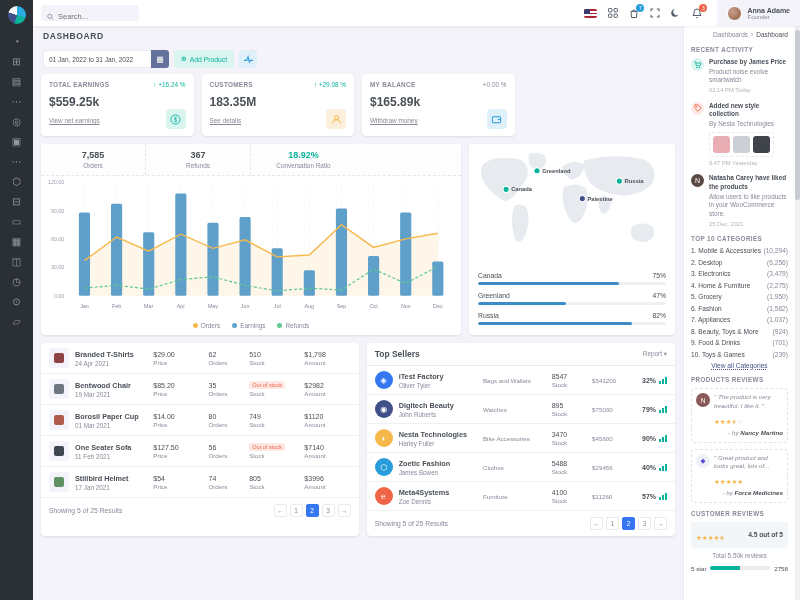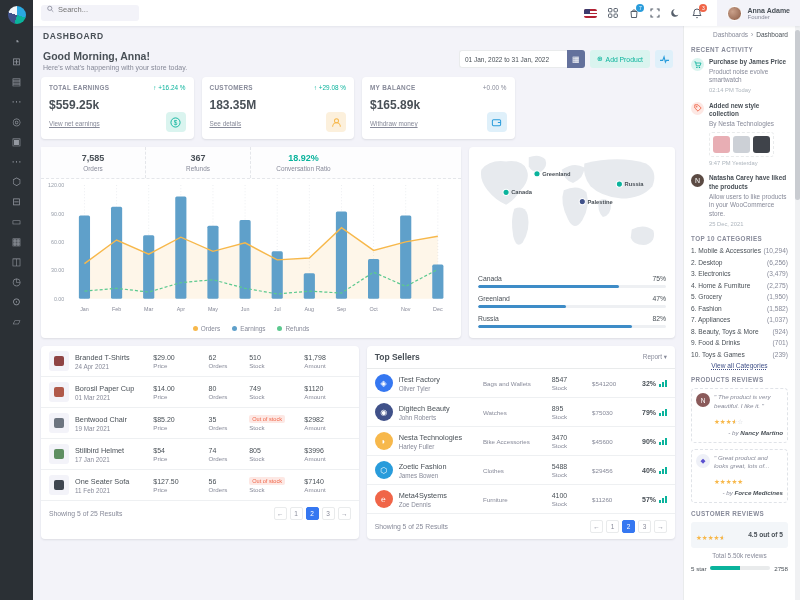--- a/index.html
+++ b/index.html
@@ -5,21 +5,21 @@
 *{margin:0;padding:0;box-sizing:border-box}
 html,body{width:800px;height:600px;overflow:hidden}
 body{font-family:"Liberation Sans",sans-serif;background:#f3f3f9;color:#495057;position:relative}
 
 #sidebar{position:absolute;left:0;top:0;width:33px;height:600px;background:#2b3035;display:flex;flex-direction:column;align-items:center;padding-top:6px;z-index:5}
 #logo{width:18px;height:18px;border-radius:50%;background:conic-gradient(#2aa8e0 0 30%,#0ab39c 30% 55%,#405189 55% 80%,#f3f6f9 80% 100%);margin-bottom:12px}
 .snav{width:100%;display:flex;flex-direction:column;align-items:center;gap:9px}
 .snav .sic{color:#9499a1;font-size:10px;line-height:11px;cursor:pointer}
 
 #topbar{position:absolute;left:33px;top:0;right:0;height:26px;background:#fff;display:flex;align-items:center;box-shadow:0 1px 2px rgba(56,65,74,.08);z-index:4}
-#searchbox{margin-left:8px;width:98px;height:16px;background:#f3f3f9;border-radius:3px;display:flex;align-items:flex-start;padding:0 6px;gap:4px}
+#searchbox{margin-left:8px;width:98px;height:16px;background:#f3f3f9;border-radius:3px;display:flex;align-items:flex-end;padding:0 6px;gap:4px}
 #searchbox input{border:0;background:transparent;outline:none;font-size:7.5px;color:#495057;width:100%;font-family:"Liberation Sans",sans-serif}
 #tb-right{margin-left:auto;display:flex;align-items:center;gap:11px;height:100%}
 .tbic{position:relative;color:#565f6b;display:flex;align-items:center;cursor:pointer}
 .flag{width:13px;height:9px;border-radius:2px;background:linear-gradient(#b22234 0 20%,#fff 20% 40%,#b22234 40% 60%,#fff 60% 80%,#b22234 80% 100%);position:relative;overflow:hidden}
 .flag:before{content:"";position:absolute;left:0;top:0;width:6px;height:5px;background:#3c3b6e}
 .badge{position:absolute;top:-4px;right:-5px;min-width:8px;height:8px;border-radius:50%;color:#fff;font-size:5px;line-height:8px;text-align:center;padding:0 1px}
 .badge.info{background:#299cdb}.badge.danger{background:#f06548}
 #user-chip{height:100%;background:#f3f3f9;display:flex;align-items:center;gap:5px;padding:0 10px;margin-left:4px;cursor:pointer}
 #user-avatar{width:15px;height:15px;border-radius:50%;background:radial-gradient(circle at 35% 35%,#caa08a,#8a5a44);border:1px solid #fff}
 #user-chip .nm{font-size:7px;font-weight:bold;color:#495057}
@@ -108,21 +108,21 @@
 #row-tables{display:flex;gap:8px;margin-top:8px}
 #best-card{flex:1.03}#sellers-card{flex:1}
 .srt{font-size:6.4px;color:#878a99}
 .srt b{color:#495057}
 .trow{display:flex;align-items:center;gap:6px;padding:5px 8px;border-bottom:1px solid #eef0f2}
 .trow:last-of-type{border-bottom:0}
 .pimg{flex:0 0 20px;width:20px;height:20px;border-radius:3px;background:#f3f3f9;display:flex;align-items:center;justify-content:center}
 .pimg i{width:10px;height:10px;border-radius:2px;display:block}
 .plogo{flex:0 0 18px;width:18px;height:18px;border-radius:50%;color:#fff;font-size:8px;display:flex;align-items:center;justify-content:center}
 .pname{flex:1.25;min-width:0}
-.pname .n{font-size:7.3px;font-weight:normal;color:#495057;white-space:nowrap;overflow:hidden}
+.pname .n{font-size:7.3px;font-weight:bold;color:#495057;white-space:nowrap;overflow:hidden}
 .pname .d{font-size:6.3px;color:#878a99;margin-top:1px}
 .tcell{flex:.85;min-width:0}
 .tcell .v{font-size:7px;color:#495057}
 .tcell .l{font-size:6.2px;color:#878a99;margin-top:1px}
 .oos{font-size:5.6px;background:#fde8e4;color:#f06548;border-radius:2px;padding:1px 3px;display:inline-block}
 .pct{display:flex;align-items:center;gap:3px;font-size:7px;font-weight:bold;color:#495057}
 .mini-bars{display:inline-flex;align-items:flex-end;gap:1px}
 .mini-bars i{width:2px;background:#0ab39c;display:block}
 .tfoot{display:flex;justify-content:space-between;align-items:center;padding:6px 8px;border-top:1px solid #eef0f2}
 .tfoot .res{font-size:6.8px;color:#878a99}
@@ -218,24 +218,20 @@
   </div>
 </div>
 
 <div id="pagehead">
   <span class="pt">DASHBOARD</span>
 </div>
 
 <div id="main">
 
   <div id="welcome">
-    <div>
-      <div class="hi">Good Morning, Anna!</div>
-      <div class="sub">Here's what's happening with your store today.</div>
-    </div>
     <div id="controls">
       <div id="daterange">
         <input readonly="" value="01 Jan, 2022 to 31 Jan, 2022" style="">
         <span id="cal-btn">▦</span>
       </div>
       <button class="soft-btn soft-green">
           <span>⊕</span>
           <span>Add Product</span>
         </button>
       <button class="soft-btn soft-blue">
@@ -434,20 +430,45 @@
               <div class="v">510</div>
               <div class="l">Stock</div>
             </span>
     <span class="tcell" style="flex:.8">
               <div class="v">$1,798</div>
               <div class="l">Amount</div>
             </span>
   </div>
   <div class="trow">
     <span class="pimg">
+              <i style="background:#6d7580"></i>
+            </span>
+    <span class="pname">
+              <div class="n">Bentwood Chair</div>
+              <div class="d">19 Mar 2021</div>
+            </span>
+    <span class="tcell">
+              <div class="v">$85.20</div>
+              <div class="l">Price</div>
+            </span>
+    <span class="tcell" style="flex:.6">
+              <div class="v">35</div>
+              <div class="l">Orders</div>
+            </span>
+    <span class="tcell">
+              <div class="v"><span class="oos">Out of stock</span></div>
+              <div class="l">Stock</div>
+            </span>
+    <span class="tcell" style="flex:.8">
+              <div class="v">$2982</div>
+              <div class="l">Amount</div>
+            </span>
+  </div>
+  <div class="trow">
+    <span class="pimg">
               <i style="background:#b05a4a"></i>
             </span>
     <span class="pname">
               <div class="n">Borosil Paper Cup</div>
               <div class="d">01 Mar 2021</div>
             </span>
     <span class="tcell">
               <div class="v">$14.00</div>
               <div class="l">Price</div>
             </span>
@@ -459,40 +480,40 @@
               <div class="v">749</div>
               <div class="l">Stock</div>
             </span>
     <span class="tcell" style="flex:.8">
               <div class="v">$1120</div>
               <div class="l">Amount</div>
             </span>
   </div>
   <div class="trow">
     <span class="pimg">
-              <i style="background:#6d7580"></i>
-            </span>
-    <span class="pname">
-              <div class="n">Bentwood Chair</div>
-              <div class="d">19 Mar 2021</div>
-            </span>
-    <span class="tcell">
-              <div class="v">$85.20</div>
+              <i style="background:#3f4650"></i>
+            </span>
+    <span class="pname">
+              <div class="n">One Seater Sofa</div>
+              <div class="d">11 Feb 2021</div>
+            </span>
+    <span class="tcell">
+              <div class="v">$127.50</div>
               <div class="l">Price</div>
             </span>
     <span class="tcell" style="flex:.6">
-              <div class="v">35</div>
+              <div class="v">56</div>
               <div class="l">Orders</div>
             </span>
     <span class="tcell">
               <div class="v"><span class="oos">Out of stock</span></div>
               <div class="l">Stock</div>
             </span>
     <span class="tcell" style="flex:.8">
-              <div class="v">$2982</div>
+              <div class="v">$7140</div>
               <div class="l">Amount</div>
             </span>
   </div>
   <div class="trow">
     <span class="pimg">
               <i style="background:#5f8f62"></i>
             </span>
     <span class="pname">
               <div class="n">Stillbird Helmet</div>
               <div class="d">17 Jan 2021</div>
@@ -504,45 +525,20 @@
     <span class="tcell" style="flex:.6">
               <div class="v">74</div>
               <div class="l">Orders</div>
             </span>
     <span class="tcell">
               <div class="v">805</div>
               <div class="l">Stock</div>
             </span>
     <span class="tcell" style="flex:.8">
               <div class="v">$3996</div>
-              <div class="l">Amount</div>
-            </span>
-  </div>
-  <div class="trow">
-    <span class="pimg">
-              <i style="background:#3f4650"></i>
-            </span>
-    <span class="pname">
-              <div class="n">One Seater Sofa</div>
-              <div class="d">11 Feb 2021</div>
-            </span>
-    <span class="tcell">
-              <div class="v">$127.50</div>
-              <div class="l">Price</div>
-            </span>
-    <span class="tcell" style="flex:.6">
-              <div class="v">56</div>
-              <div class="l">Orders</div>
-            </span>
-    <span class="tcell">
-              <div class="v"><span class="oos">Out of stock</span></div>
-              <div class="l">Stock</div>
-            </span>
-    <span class="tcell" style="flex:.8">
-              <div class="v">$7140</div>
               <div class="l">Amount</div>
             </span>
   </div>
         </div>
       <div class="tfoot">
         <span class="res">Showing 5 of 25 Results</span>
         <span class="pager" id="best-pager">
             <span class="pg">←</span>
             <span class="pg">1</span>
             <span class="pg active">2</span>

